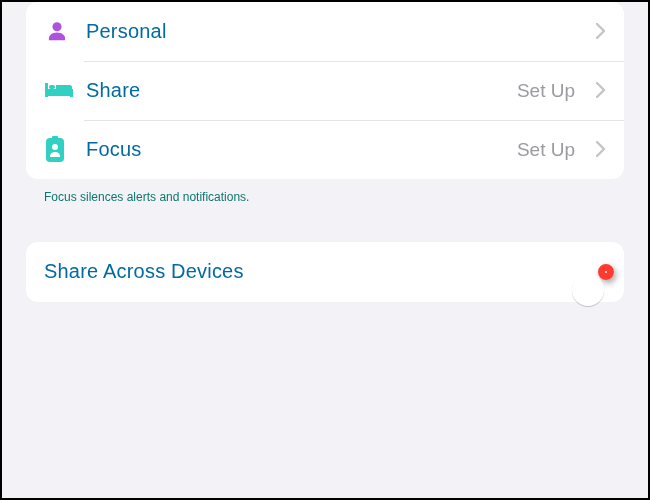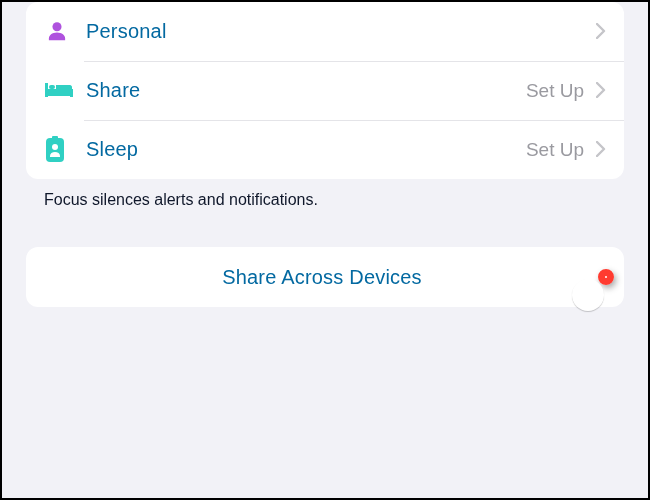--- a/index.html
+++ b/index.html
@@ -41,45 +41,44 @@
   }
   .label {
     flex: 1;
     font-size: 20px;
     color: #0369a1;
     letter-spacing: 0.2px;
   }
   .status {
     font-size: 19px;
     color: #9a9aa0;
-    margin-right: 12px;
+    margin-right: 21px;
   }
   .chevron {
     color: #c5c5c9;
     font-size: 22px;
     line-height: 1;
   }
   .footer {
-    font-size: 16px;
-    color: #0f172a;
+    font-size: 12px;
+    color: #0f766e;
     padding: 10px 18px 0 18px;
     line-height: 1.4;
   }
   .spacer { height: 36px; }
 
   .group2 {
     background: #fff;
     border-radius: 12px;
   }
   .row2 {
     display: flex;
     align-items: center;
     height: 60px;
     padding: 0 18px;
-    text-align: center;
   }
   .row2 .label { font-size: 20px; }
 
   
   .highlight {
     position: relative;
     padding: 6px;
     margin-right: -6px;
   }
   .highlight::before {
@@ -157,21 +156,21 @@
 
     <div class="row">
       <span class="icon">
         <svg width="22" height="28" viewBox="0 0 22 28">
             <rect x="2" y="2" width="18" height="24" rx="4" fill="#30d0c3"></rect>
             <rect x="8" y="0" width="6" height="4" rx="1" fill="#30d0c3"></rect>
             <circle cx="11" cy="11" r="3" fill="#fff"></circle>
             <path d="M6 20c0-2.5 2.2-4 5-4s5 1.5 5 4v1H6z" fill="#fff"></path>
           </svg>
       </span>
-      <span class="label">Sleep</span>
+      <span class="label">Focus</span>
       <span class="status">Set Up</span>
       <span class="chevron">
         <svg width="10" height="16" viewBox="0 0 10 16">
             <path d="M1 1l7 7-7 7" fill="none" stroke="#c5c5c9" stroke-width="2.4" stroke-linecap="round" stroke-linejoin="round"></path>
           </svg>
       </span>
     </div>
 
   </div>
 

